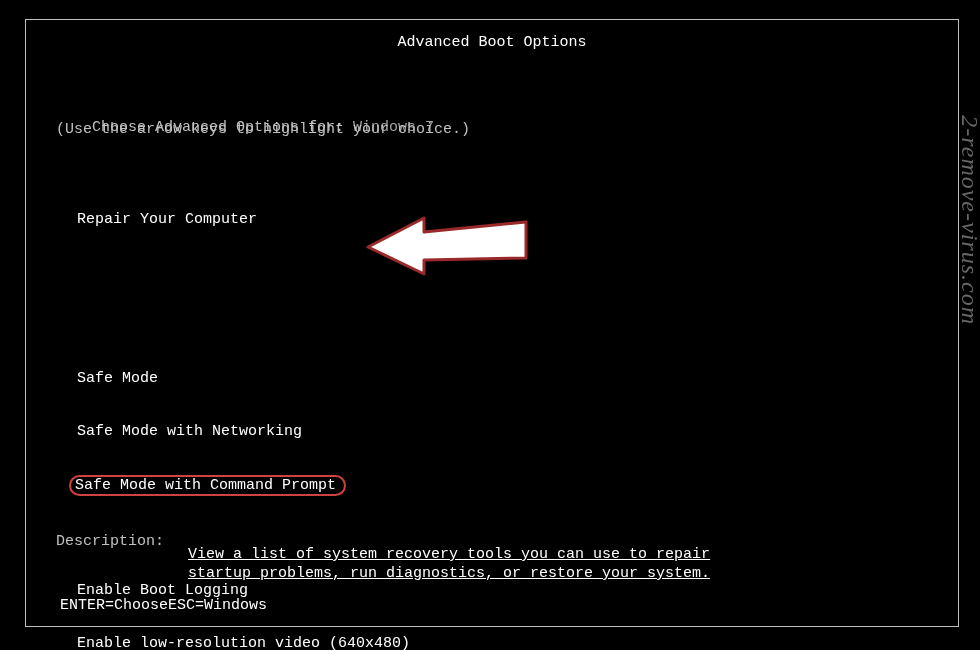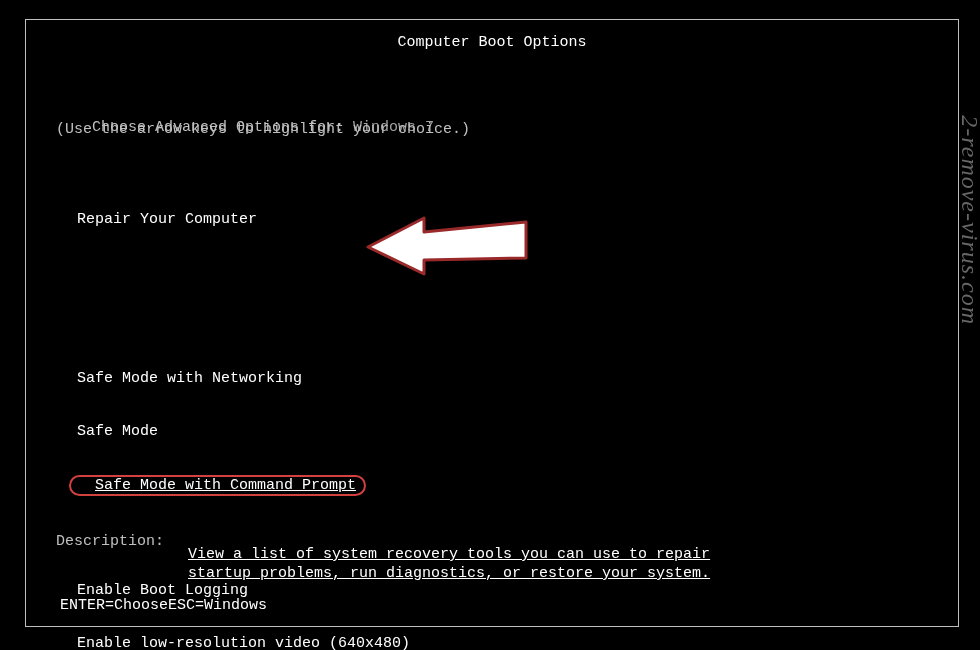--- a/index.html
+++ b/index.html
@@ -51,27 +51,26 @@
       color:#fff;
     }
     .menu-row {
       line-height: 19px;
       height:19px;
       white-space: pre;
     }
     .menu-blank { height:19px; }
     .selected {
       display:inline-block;
-      padding: 1px 8px 1px 24px;
+      padding: 1px 8px 1px 4px;
       margin-left:-8px;
       border: 2px solid #d24040;
       border-radius: 12px;
       line-height:15px;
       box-shadow: 0 0 0 1px rgba(0,0,0,0);
-      text-decoration: underline;
     }
     .desc-label {
       position:absolute;
       left:30px;
       top:513px;
       white-space:pre;
     }
     .desc-text {
       position:absolute;
       left:162px;
@@ -108,33 +107,33 @@
       font-size: 24px;
       font-style: italic;
       letter-spacing: 1px;
       opacity:.85;
     }
   </style>
 </head>
 <body>
 
 <div class="frame">
-  <div class="title">Computer Boot Options</div>
+  <div class="title">Advanced Boot Options</div>
 
   <div class="choose-line">
     <span>Choose Advanced Options for: </span><span class="osname">Windows 7</span>
   </div>
   <div class="hint-line">(Use the arrow keys to highlight your choice.)</div>
 
   <div class="menu">
     <div class="menu-row">Repair Your Computer</div>
     <div class="menu-blank"></div>
     <div class="menu-blank"></div>
+    <div class="menu-row">Safe Mode</div>
     <div class="menu-row">Safe Mode with Networking</div>
-    <div class="menu-row">Safe Mode</div>
     <div class="menu-row"><span class="selected">Safe Mode with Command Prompt</span></div>
     <div class="menu-blank"></div>
     <div class="menu-row">Enable Boot Logging</div>
     <div class="menu-row">Enable low-resolution video (640x480)</div>
     
     
     
     
     
     

